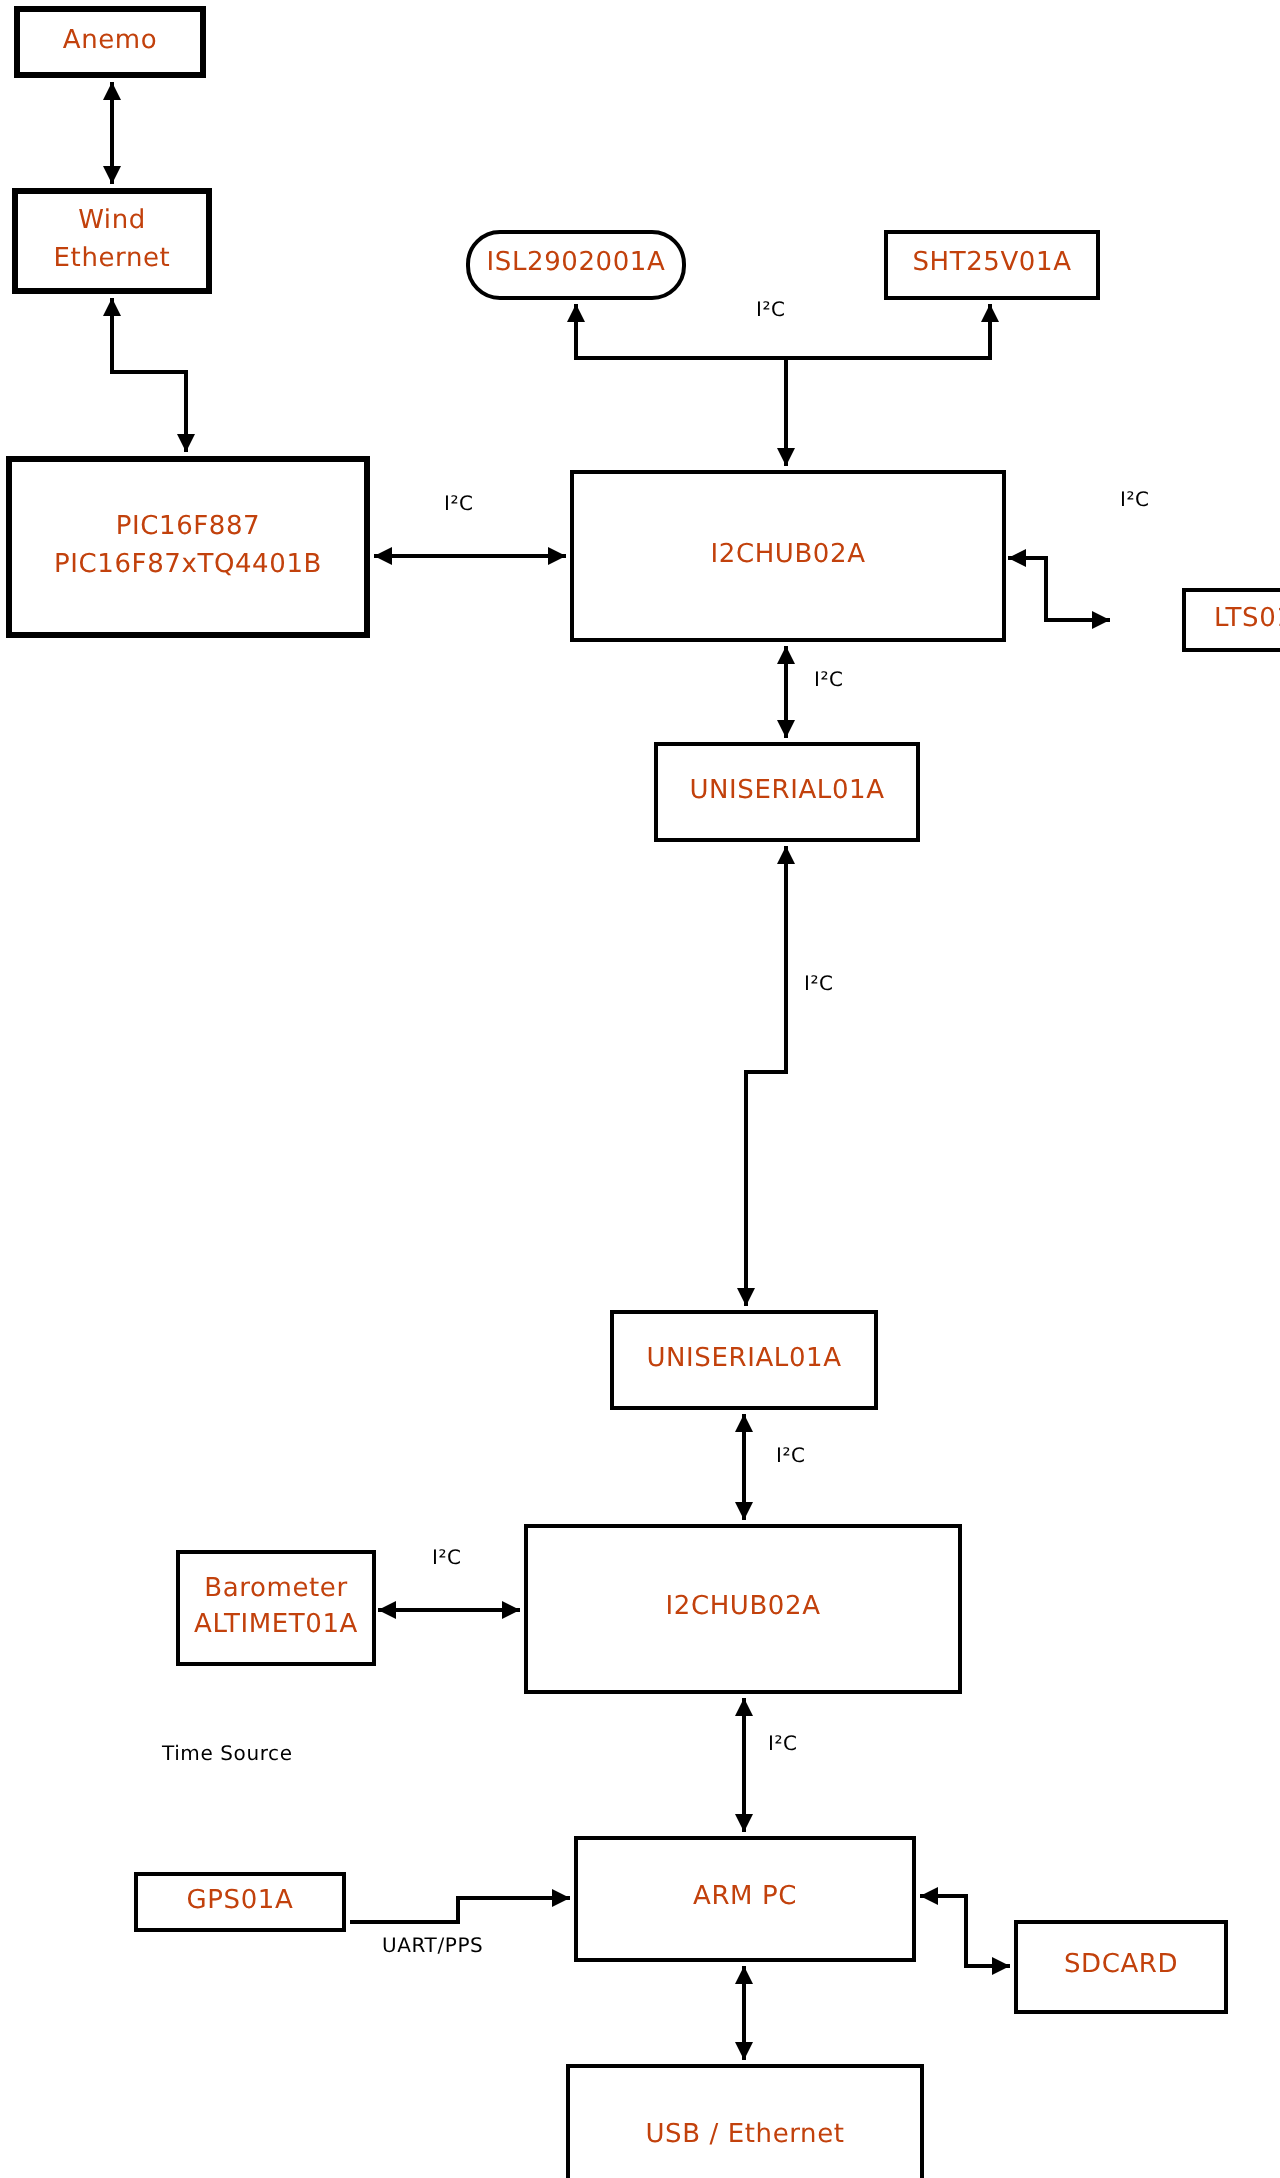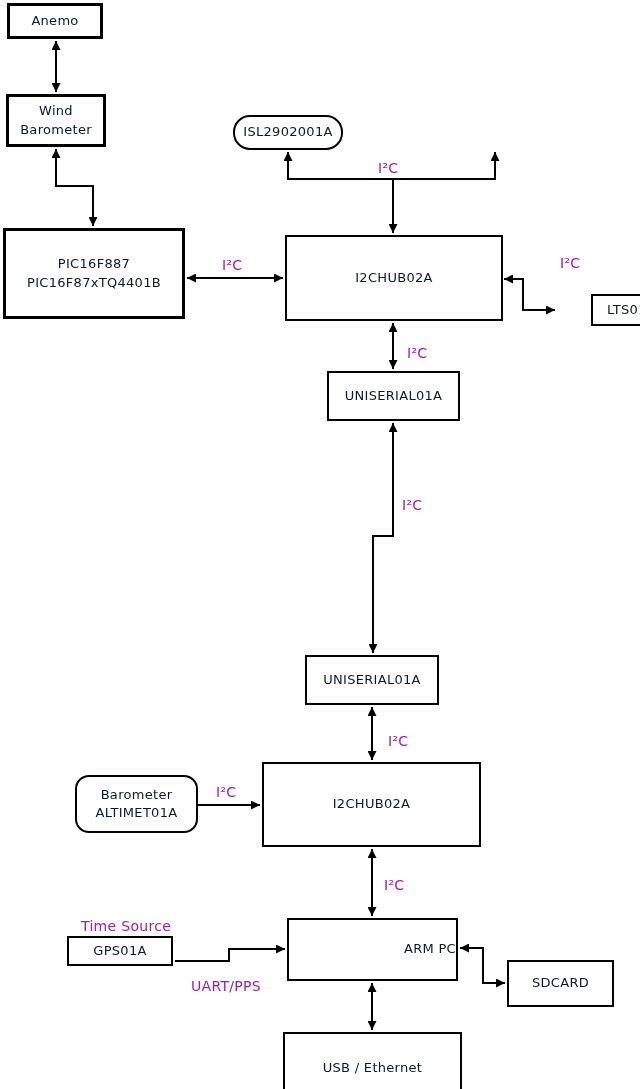--- a/index.html
+++ b/index.html
@@ -30,37 +30,36 @@
   .node {
     position: absolute;
     box-sizing: border-box;
     border: 2px solid #000000;
     background: #ffffff;
     display: flex;
     align-items: center;
     justify-content: center;
     text-align: center;
     font-size: 13px;
-    color: #0f172a;
+    color: #c2410c;
   }
   .node.bold {
     border-width: 3px;
   }
   .node .lbl {
     white-space: pre-line;
     line-height: 1.4;
     letter-spacing: 0.3px;
   }
   .elabel {
     position: absolute;
-    font-size: 14px;
-    color: #a21caf;
+    font-size: 10px;
+    color: #000000;
     white-space: nowrap;
     letter-spacing: 0.3px;
-    margin-top: 10px;
   }
 </style>
 </head>
 <body>
 
 <div class="canvas">
 
   <svg class="wires" width="640" height="1089" viewBox="0 0 640 1089" xmlns="http://www.w3.org/2000/svg">
     <defs>
       <marker id="ah" viewBox="0 0 10 10" refX="10" refY="5" markerWidth="13" markerHeight="9" markerUnits="userSpaceOnUse" orient="auto-start-reverse">
@@ -96,63 +95,66 @@
 
     <line x1="372" y1="983" x2="372" y2="1030" marker-start="url(#ah)" marker-end="url(#ah)"></line>
   </svg>
 
   <div class="node bold" style="left:7px; top:3px; width:96px; height:36px;">
     <span class="lbl">Anemo</span>
   </div>
 
   <div class="node bold" style="left:6px; top:94px; width:100px; height:53px;">
     <span class="lbl">Wind
-Barometer</span>
+Ethernet</span>
   </div>
 
   <div class="node bold" style="left:3px; top:228px; width:182px; height:91px;">
     <span class="lbl">PIC16F887
 PIC16F87xTQ4401B</span>
   </div>
 
   <div class="node" style="left:233px; top:115px; width:110px; height:35px;border-radius:17px;">
     <span class="lbl">ISL2902001A</span>
   </div>
 
+  <div class="node" style="left:442px; top:115px; width:108px; height:35px;">
+    <span class="lbl">SHT25V01A</span>
+  </div>
 
   <div class="node" style="left:285px; top:235px; width:218px; height:86px;">
     <span class="lbl">I2CHUB02A</span>
   </div>
 
   <div class="node" style="left:557px; top:294px; width:81px; height:32px;margin-left:34px;">
     <span class="lbl">LTS01A</span>
   </div>
 
   <div class="node" style="left:327px; top:371px; width:133px; height:50px;">
     <span class="lbl">UNISERIAL01A</span>
   </div>
 
   <div class="node" style="left:305px; top:655px; width:134px; height:50px;">
     <span class="lbl">UNISERIAL01A</span>
   </div>
 
-  <div class="node" style="left:75px; top:775px; width:123px; height:58px;border-radius:14px;">
+  <div class="node" style="left:88px; top:775px; width:100px; height:58px;">
     <span class="lbl">Barometer
 ALTIMET01A</span>
   </div>
 
   <div class="node" style="left:262px; top:762px; width:219px; height:85px;">
     <span class="lbl">I2CHUB02A</span>
   </div>
 
   <div class="node" style="left:67px; top:936px; width:106px; height:30px;">
     <span class="lbl">GPS01A</span>
   </div>
 
-  <div class="node" style="left:287px; top:918px; width:171px; height:63px;justify-content:flex-end;">
+  <div class="node" style="left:287px; top:918px; width:171px; height:63px;">
     <span class="lbl">ARM PC</span>
   </div>
 
   <div class="node" style="left:507px; top:960px; width:107px; height:47px;">
     <span class="lbl">SDCARD</span>
   </div>
 
   <div class="node" style="left:283px; top:1032px; width:179px; height:72px;">
     <span class="lbl">USB / Ethernet</span>
   </div>
@@ -166,17 +168,17 @@
   <span class="elabel" style="left:407px; top:335px;">I²C</span>
 
   <span class="elabel" style="left:402px; top:487px;">I²C</span>
 
   <span class="elabel" style="left:388px; top:723px;">I²C</span>
 
   <span class="elabel" style="left:216px; top:774px;">I²C</span>
 
   <span class="elabel" style="left:384px; top:867px;">I²C</span>
 
-  <span class="elabel" style="left:81px; top:908px;">Time Source</span>
+  <span class="elabel" style="left:81px; top:872px;">Time Source</span>
 
   <span class="elabel" style="left:191px; top:968px;">UART/PPS</span>
 
 </div>
 
 </body></html>

